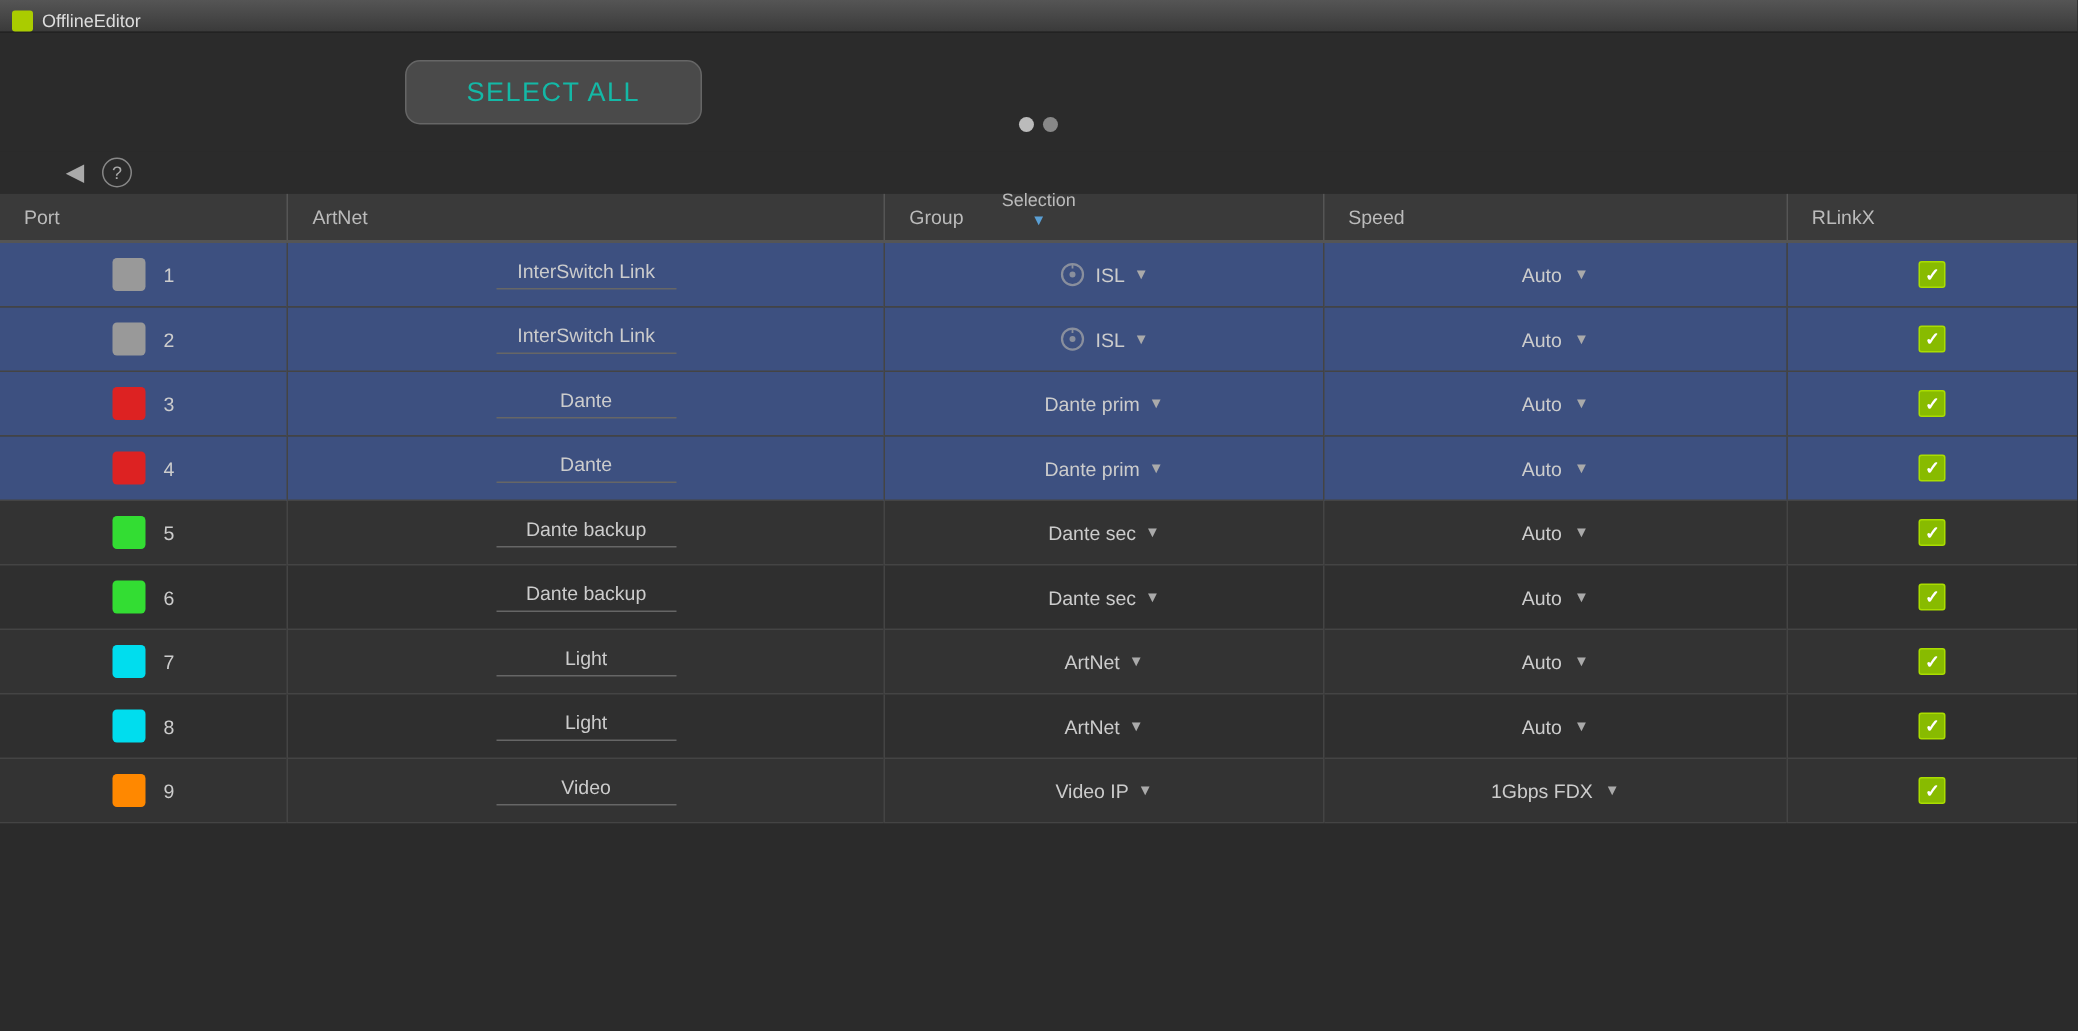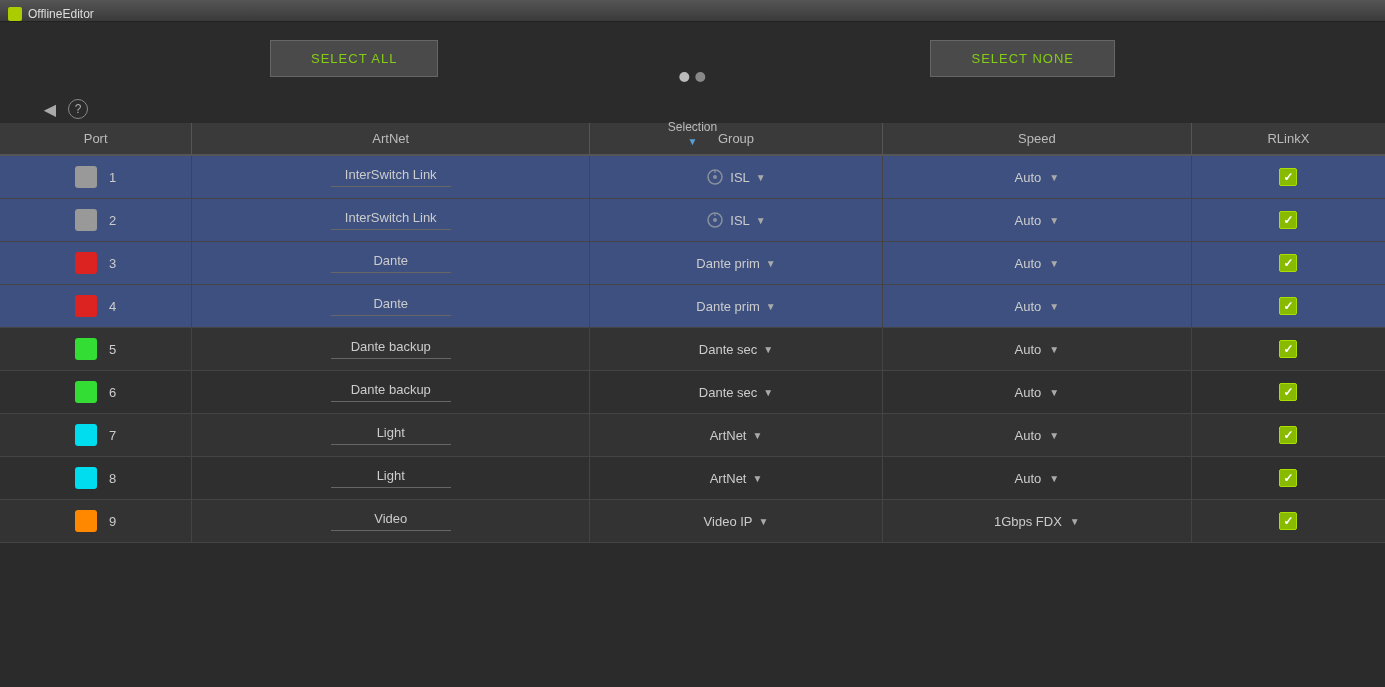--- a/index.html
+++ b/index.html
@@ -36,26 +36,26 @@
     
     .top-controls {
       display: flex;
       justify-content: space-between;
       padding: 18px 270px 18px 270px;
       background: #2b2b2b;
     }
     .ctrl-btn {
       background: #4a4a4a;
       border: 1px solid #666;
-      color: #84cc16;
+      color: #14b8a6;
       padding: 10px 40px;
-      font-size: 13px;
+      font-size: 18px;
       letter-spacing: 1px;
       cursor: pointer;
-      border-radius: 0;
+      border-radius: 10px;
     }
     
     .nav-row {
       display: flex;
       align-items: center;
       padding: 4px 40px;
       background: #2b2b2b;
       position: relative;
     }
     .nav-arrow {
@@ -119,21 +119,21 @@
     table {
       width: 100%;
       border-collapse: collapse;
     }
     thead tr {
       background: #3a3a3a;
       border-bottom: 2px solid #555;
     }
     thead th {
       padding: 8px 16px;
-      text-align: center;
+      text-align: left;
       font-weight: normal;
       color: #bbb;
       font-size: 13px;
       border-right: 1px solid #555;
     }
     thead th:last-child { border-right: none; margin-top: 48px; }
     tbody tr {
       border-bottom: 1px solid #444;
     }
     tbody tr.row-selected {
@@ -215,21 +215,20 @@
 </head>
 <body>
 
 <div class="titlebar">
   <span class="titlebar-icon"></span>
   <span class="titlebar-text">OfflineEditor</span>
 </div>
 
 <div class="top-controls">
   <button class="ctrl-btn">SELECT ALL</button>
-  <button class="ctrl-btn">SELECT NONE</button>
 </div>
 
 <div class="nav-row">
   <div class="nav-arrow">◀</div>
   <div class="nav-help">?</div>
   <div class="selection-indicator">
     <div class="selection-dots">
       <span class="dot active"></span>
       <span class="dot"></span>
     </div>

